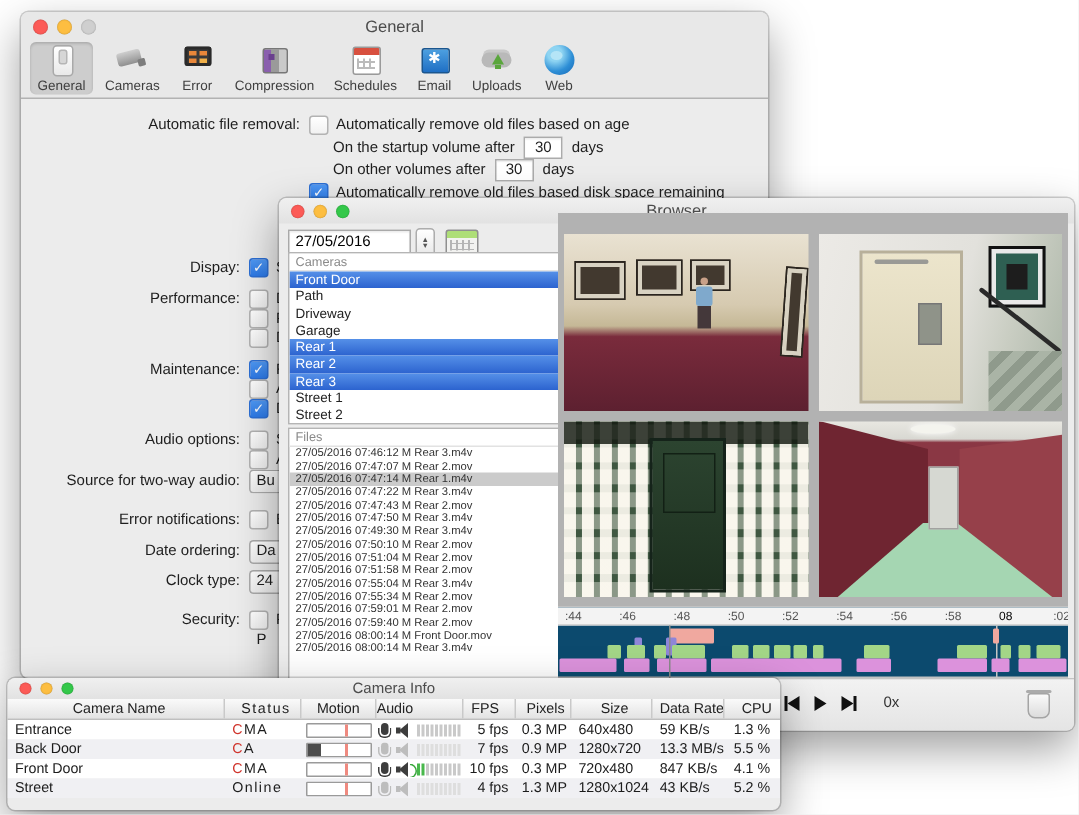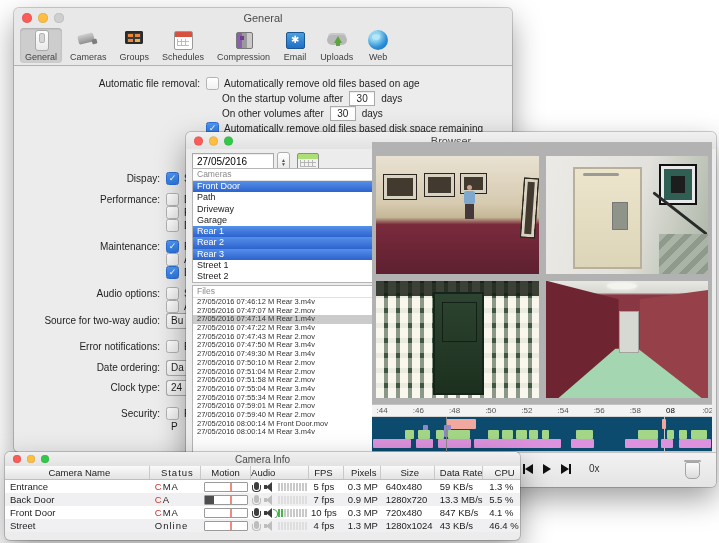--- a/index.html
+++ b/index.html
@@ -181,21 +181,21 @@
              border-bottom:1px solid #bfbfbf;font-size:9.5px;color:#222}
   .ci-header .ci-cell{border-right:1px solid #c9c9c9;text-align:center;line-height:13px}
   .ci-header .ci-cell:last-child{border-right:none}
   .ci-row{display:flex;height:13px;background:#fff;font-size:9.5px;color:#1c1c1c;align-items:center}
   .ci-row.alt{background:#f0f0f3}
   .ci-cell{box-sizing:border-box;overflow:hidden;white-space:nowrap}
   .ci-col0{width:150px;padding-left:5px}
   .ci-col1{width:53px;padding-left:5px;letter-spacing:1px}
   .ci-col2{width:52px;display:flex;justify-content:center}
   .ci-col3{width:60px;display:flex;align-items:center}
-  .ci-col4{width:36px;text-align:center;padding-right:5px}
+  .ci-col4{width:36px;text-align:right;padding-right:5px}
   .ci-col5{width:38px;padding-left:4px}
   .ci-col6{width:56px;padding-left:5px}
   .ci-col7{width:50px;padding-left:5px}
   .ci-col8{width:38px;padding-left:6px}
   .st-c{color:#d0342c}
   .motion-bar{width:42px;height:8px;border:1px solid #9a9a9a;background:#fff;position:relative;border-radius:1px}
   .motion-line{position:absolute;left:60%;top:0;bottom:0;width:2px;background:#ef8a80}
   .motion-fill{position:absolute;left:0;top:0;bottom:0;background:#4d4d4d}
   .aud{display:flex;align-items:center}
   .aud{color:#3d3d3d}
@@ -231,29 +231,29 @@
       <div class="tb-item selected" data-name="toolbar-item-general">
         <div class="tb-icon" data-name="light-switch-icon"></div>
         <span class="tb-label" data-name="toolbar-item-label">General</span>
       </div>
       <div class="tb-item" data-name="toolbar-item-cameras">
         <div class="tb-icon" data-name="camera-icon"></div>
         <span class="tb-label" data-name="toolbar-item-label">Cameras</span>
       </div>
       <div class="tb-item" data-name="toolbar-item-groups">
         <div class="tb-icon" data-name="monitors-icon"></div>
-        <span class="tb-label" data-name="toolbar-item-label">Groups</span>
+        <span class="tb-label" data-name="toolbar-item-label">Error</span>
+      </div>
+      <div class="tb-item" data-name="toolbar-item-compression">
+        <div class="tb-icon" data-name="compression-icon"></div>
+        <span class="tb-label" data-name="toolbar-item-label">Compression</span>
       </div>
       <div class="tb-item" data-name="toolbar-item-schedules">
         <div class="tb-icon" data-name="calendar-icon"></div>
         <span class="tb-label" data-name="toolbar-item-label">Schedules</span>
-      </div>
-      <div class="tb-item" data-name="toolbar-item-compression">
-        <div class="tb-icon" data-name="compression-icon"></div>
-        <span class="tb-label" data-name="toolbar-item-label">Compression</span>
       </div>
       <div class="tb-item" data-name="toolbar-item-email">
         <div class="tb-icon" data-name="email-icon"></div>
         <span class="tb-label" data-name="toolbar-item-label">Email</span>
       </div>
       <div class="tb-item" data-name="toolbar-item-uploads">
         <div class="tb-icon" data-name="cloud-upload-icon"></div>
         <span class="tb-label" data-name="toolbar-item-label">Uploads</span>
       </div>
       <div class="tb-item" data-name="toolbar-item-web">
@@ -708,16 +708,16 @@
               <span class="lvlbar" data-name="level-bar"></span>
               <span class="lvlbar" data-name="level-bar"></span>
               <span class="lvlbar" data-name="level-bar"></span>
             </span>
           </div>
         </div>
         <div class="ci-cell ci-col4" data-name="fps-cell">4 fps</div>
         <div class="ci-cell ci-col5" data-name="pixels-cell">1.3 MP</div>
         <div class="ci-cell ci-col6" data-name="size-cell">1280x1024</div>
         <div class="ci-cell ci-col7" data-name="data-rate-cell">43 KB/s</div>
-        <div class="ci-cell ci-col8" data-name="cpu-cell">46.4 %</div>
+        <div class="ci-cell ci-col8" data-name="cpu-cell">5.2 %</div>
       </div>
     </div>
 </div>
 
 </body></html>

